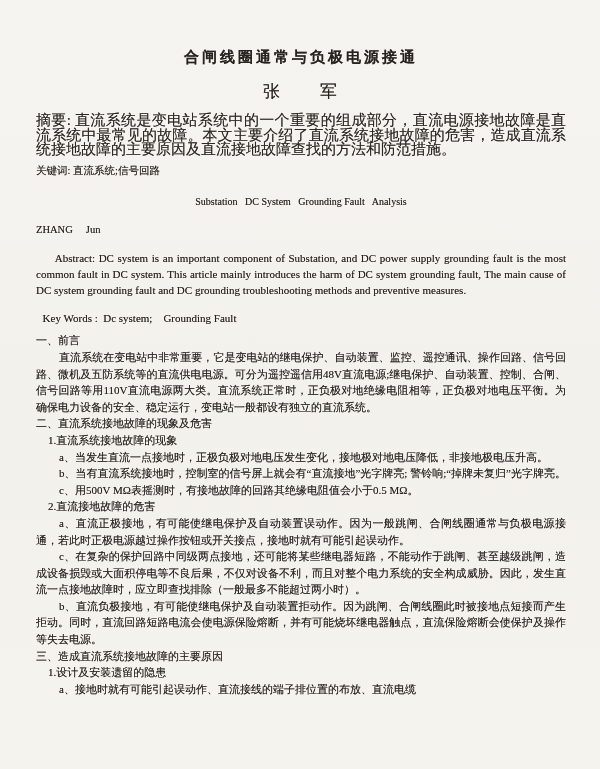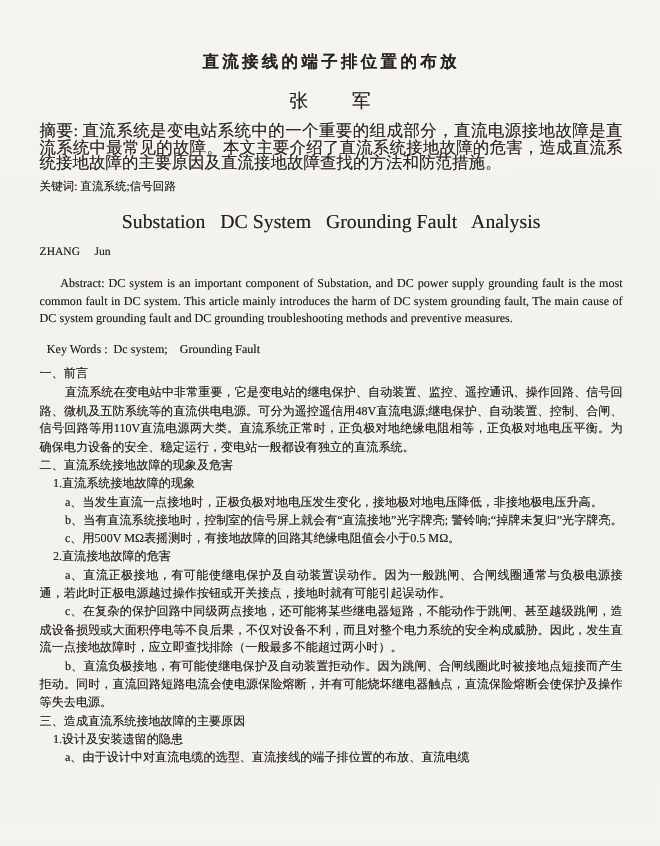--- a/index.html
+++ b/index.html
@@ -40,21 +40,21 @@
     margin: 10px 0 0 0;
     color: #2c2925;
   }
   .keywords-cn {
     font-size: 10.5px;
     margin: 6px 0 0 0;
     line-height: 15px;
   }
   .title-en {
     text-align: center;
-    font-size: 18px;
+    font-size: 10px;
     margin: 14px 0 0 0;
     white-space: pre-wrap;
     line-height: 19px;
   }
   .author-en {
     text-align: left;
     font-size: 10.5px;
     margin: 11px 0 0 0;
     white-space: pre-wrap;
     line-height: 15px;
@@ -88,21 +88,21 @@
   .body-text p.para    { text-indent: 2.1em; }
   .body-text p.item    { text-indent: 2.1em; }
   
   .sheet { text-shadow: 0 0 0.35px rgba(40,36,30,0.55); }
 </style>
 </head>
 <body>
 
 <div class="sheet">
 
-  <h1 class="title-cn">直流接线的端子排位置的布放</h1>
+  <h1 class="title-cn">合闸线圈通常与负极电源接通</h1>
 
   <div class="author-cn">张　　军</div>
 
   <p class="abstract-cn">摘要: 直流系统是变电站系统中的一个重要的组成部分，直流电源接地故障是直流系统中最常见的故障。本文主要介绍了直流系统接地故障的危害，造成直流系统接地故障的主要原因及直流接地故障查找的方法和防范措施。</p>
 
   <p class="keywords-cn">关键词: 直流系统;信号回路</p>
 
   <div class="title-en">Substation   DC System   Grounding Fault   Analysis</div>
 
   <div class="author-en">ZHANG     Jun</div>
@@ -118,16 +118,16 @@
     <p class="sub">1.直流系统接地故障的现象</p>
     <p class="item">a、当发生直流一点接地时，正极负极对地电压发生变化，接地极对地电压降低，非接地极电压升高。</p>
     <p class="item">b、当有直流系统接地时，控制室的信号屏上就会有“直流接地”光字牌亮; 警铃响;“掉牌未复归”光字牌亮。</p>
     <p class="item">c、用500V MΩ表摇测时，有接地故障的回路其绝缘电阻值会小于0.5 MΩ。</p>
     <p class="sub">2.直流接地故障的危害</p>
     <p class="item">a、直流正极接地，有可能使继电保护及自动装置误动作。因为一般跳闸、合闸线圈通常与负极电源接通，若此时正极电源越过操作按钮或开关接点，接地时就有可能引起误动作。</p>
     <p class="item">c、在复杂的保护回路中同级两点接地，还可能将某些继电器短路，不能动作于跳闸、甚至越级跳闸，造成设备损毁或大面积停电等不良后果，不仅对设备不利，而且对整个电力系统的安全构成威胁。因此，发生直流一点接地故障时，应立即查找排除（一般最多不能超过两小时）。</p>
     <p class="item">b、直流负极接地，有可能使继电保护及自动装置拒动作。因为跳闸、合闸线圈此时被接地点短接而产生拒动。同时，直流回路短路电流会使电源保险熔断，并有可能烧坏继电器触点，直流保险熔断会使保护及操作等失去电源。</p>
     <p class="heading">三、造成直流系统接地故障的主要原因</p>
     <p class="sub">1.设计及安装遗留的隐患</p>
-    <p class="item">a、由于设计中对直流电缆的选型、直流接线的端子排位置的布放、直流电缆</p>
+    <p class="item">a、接地时就有可能引起误动作、直流接线的端子排位置的布放、直流电缆</p>
   </div>
 
 </div>
 
 </body></html>

